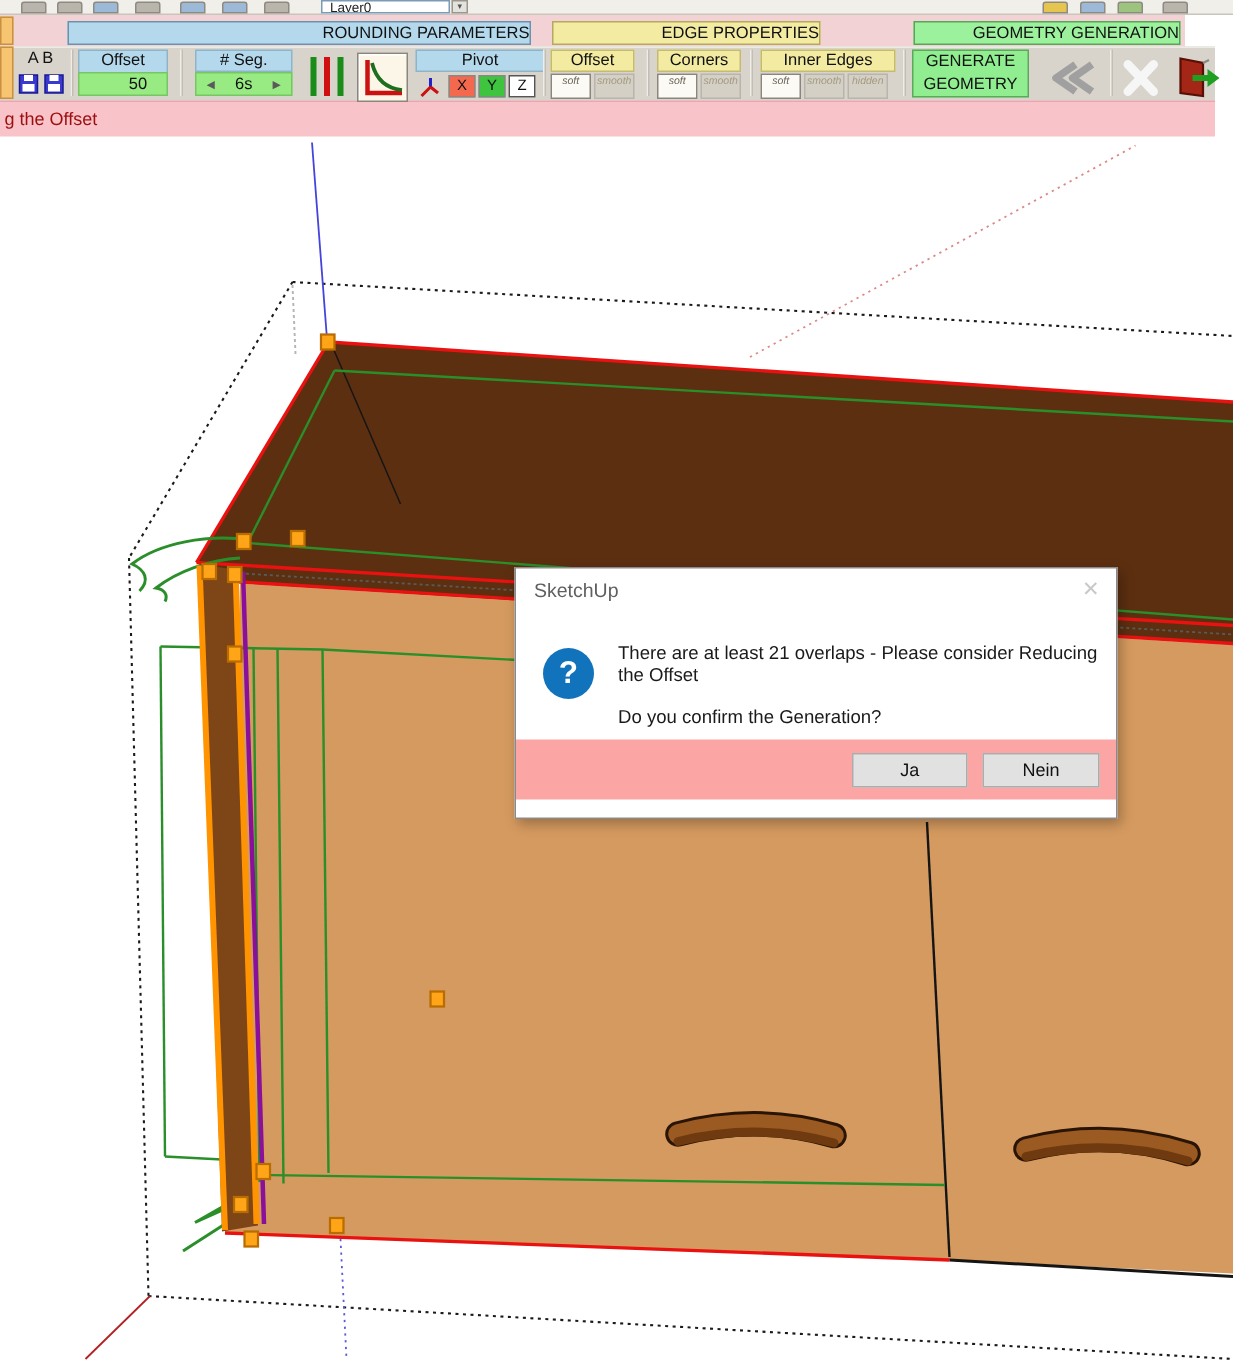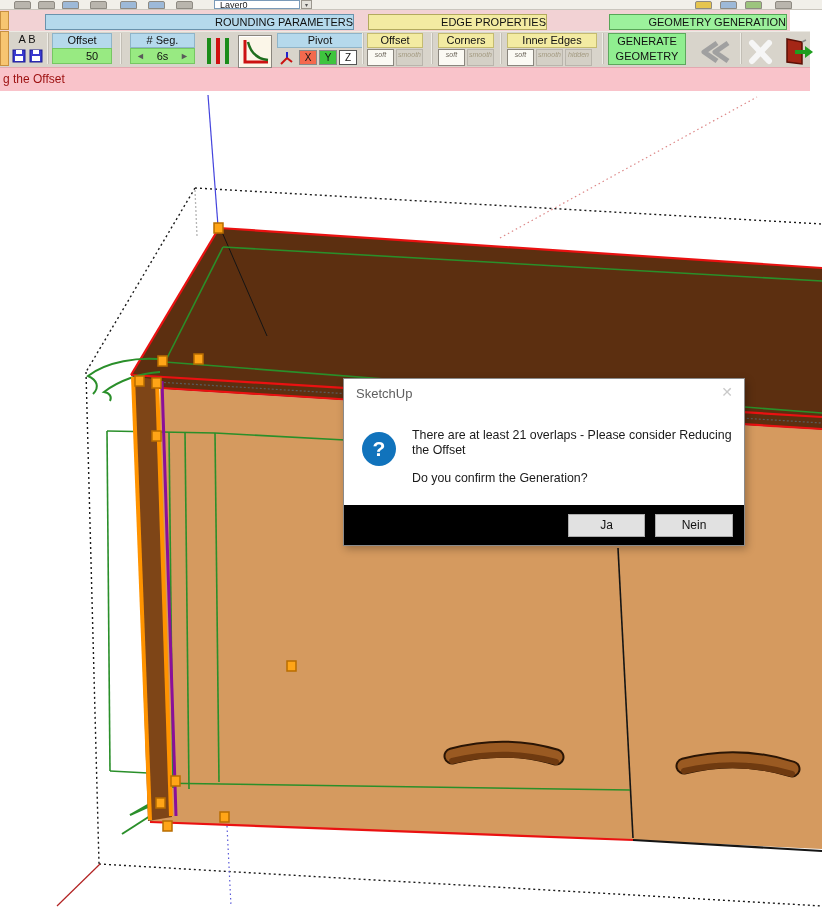--- a/index.html
+++ b/index.html
@@ -55,21 +55,21 @@
   
   #viewport { position:absolute; left:0; top:0; width:822px; height:907px; z-index:1; }
 
   
   #dialog { position:absolute; left:343px; top:378px; width:402px; height:168px; background:#fff; border:1px solid #8a8a8a; box-shadow:2px 3px 8px rgba(0,0,0,.28); z-index:20; font-family:Liberation Sans, sans-serif; }
   #dlg-title { position:absolute; left:12px; top:7px; font-size:13px; color:#5f5f5f; }
   #dlg-close { position:absolute; right:11px; top:5px; font-size:14px; color:#c9c9c9; cursor:pointer; }
   #dlg-icon { position:absolute; left:18px; top:53px; width:34px; height:34px; border-radius:50%; background:#1173bc; color:#fff; font-size:21px; font-weight:bold; text-align:center; line-height:33px; }
   #dlg-msg { position:absolute; left:68px; top:49px; width:324px; font-size:12.4px; color:#1a1a1a; line-height:14.6px; }
   #dlg-q   { position:absolute; left:68px; top:92px; width:324px; font-size:12.4px; color:#1a1a1a; }
-  #dlg-footer { position:absolute; left:0; bottom:0; width:100%; height:40px; background:#000000;margin-top:24px; }
+  #dlg-footer { position:absolute; left:0; bottom:12px; width:100%; height:40px; background:#fca5a5;margin-top:24px; }
   .dlg-btn { position:absolute; top:9px; height:23px; background:#e1e1e1; border:1px solid #adadad; font-size:12px; color:#111; text-align:center; line-height:21px; cursor:pointer; }
   #btn-ja { left:224px; width:77px; }
   #btn-nein { left:311px; width:78px; }
 </style>
 </head>
 <body>
 
 <div id="page">
 
   <div id="viewport">

